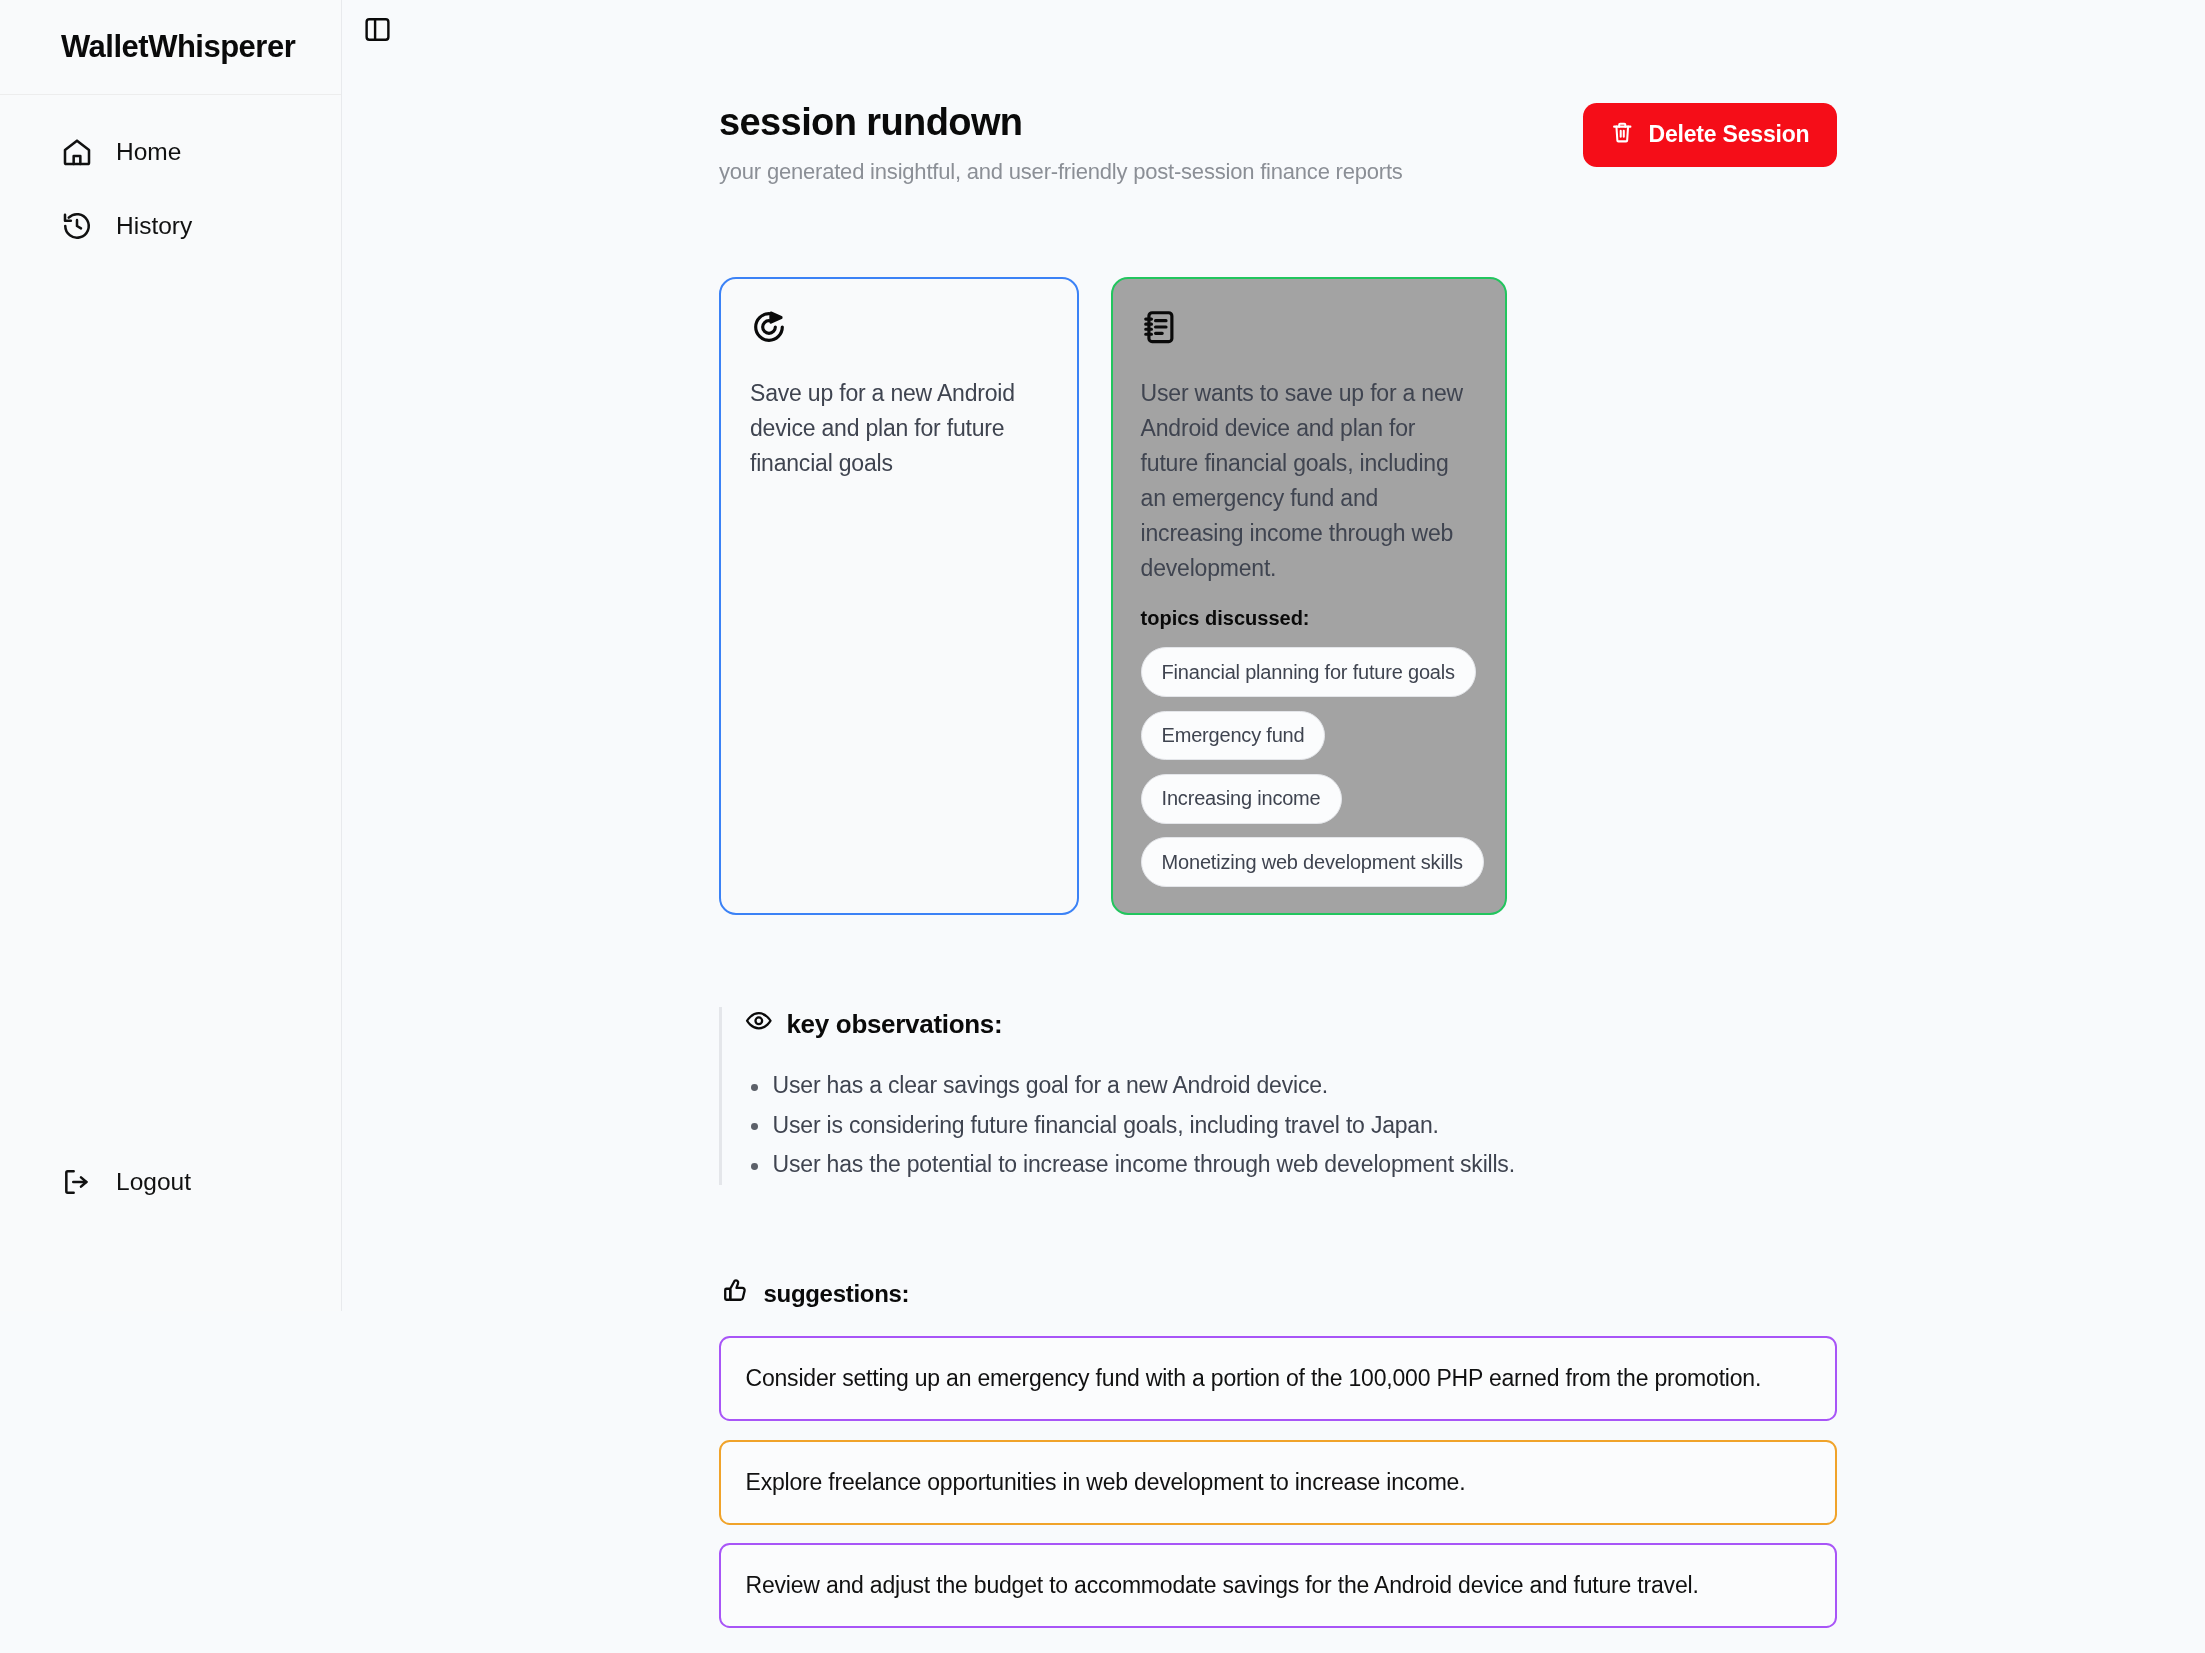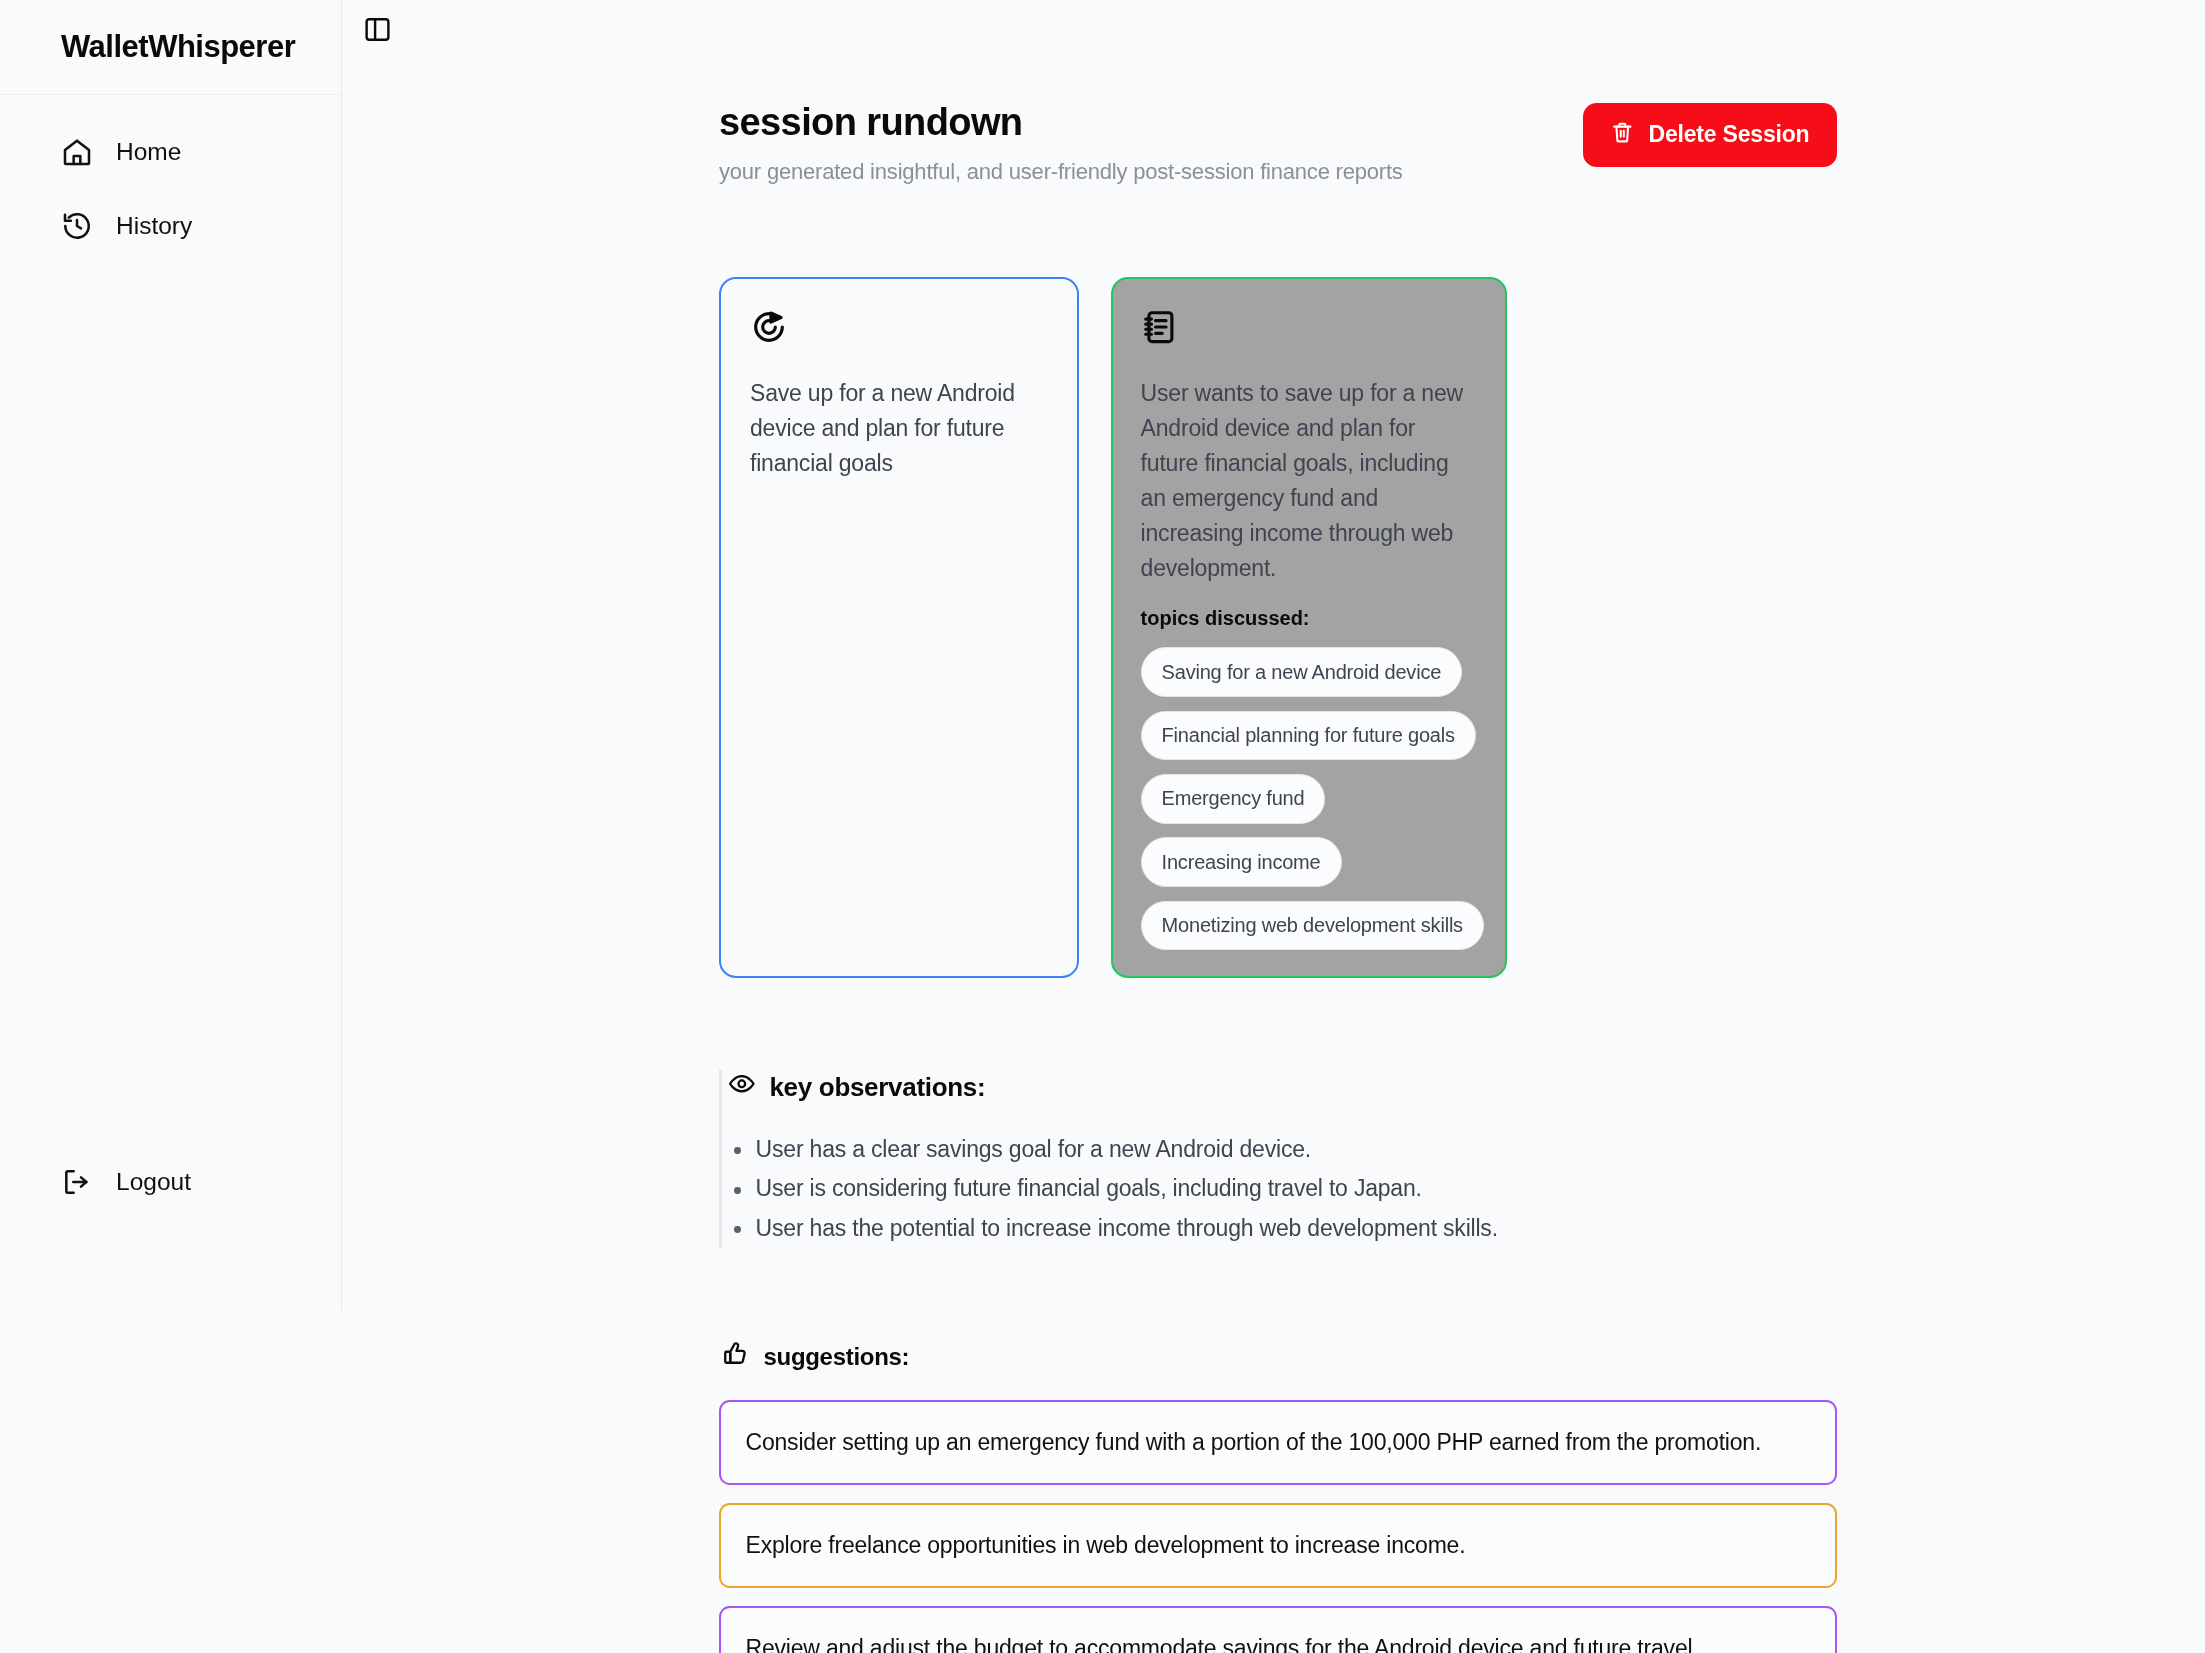--- a/index.html
+++ b/index.html
@@ -201,21 +201,21 @@
     background: #fbfcfd;
     letter-spacing: -0.2px;
     white-space: nowrap;
     cursor: default;
   }
 
   
   .observations {
     margin-top: 92px;
     border-left: 3.1px solid #e4e6ea;
-    padding-left: 6px;
+    padding-left: 23px;
     width: 1126px;
   }
 
   .section-heading {
     display: flex;
     align-items: center;
     gap: 13.8px;
     font-size: 26px;
     font-weight: 700;
     color: #0a0a0a;
@@ -387,21 +387,20 @@
           <span class="card-icon">
             <svg width="38" height="38" viewBox="0 0 24 24" fill="none" stroke="#0a0a0a" stroke-width="2" stroke-linecap="round" stroke-linejoin="round">
               <rect x="5" y="3" width="14.5" height="18.2" rx="2"></rect>
               <path d="M3 7h3.6M3 10.2h3.6M3 13.4h3.6M3 16.6h3.6"></path>
               <path d="M9.2 8h6.6M9.2 12h6.6M9.2 16h4.2"></path>
             </svg>
           </span>
           <div class="summary-text">User wants to save up for a new Android device and plan for future financial goals, including an emergency fund and increasing income through web development.</div>
           <div class="topics-label">topics discussed:</div>
           <div class="chips">
-            <span class="chip">Saving for a new Android device</span>
             <span class="chip">Financial planning for future goals</span>
             <span class="chip">Emergency fund</span>
             <span class="chip">Increasing income</span>
             <span class="chip">Monetizing web development skills</span>
           </div>
         </div>
 
       </div>
 
       <section class="observations">

